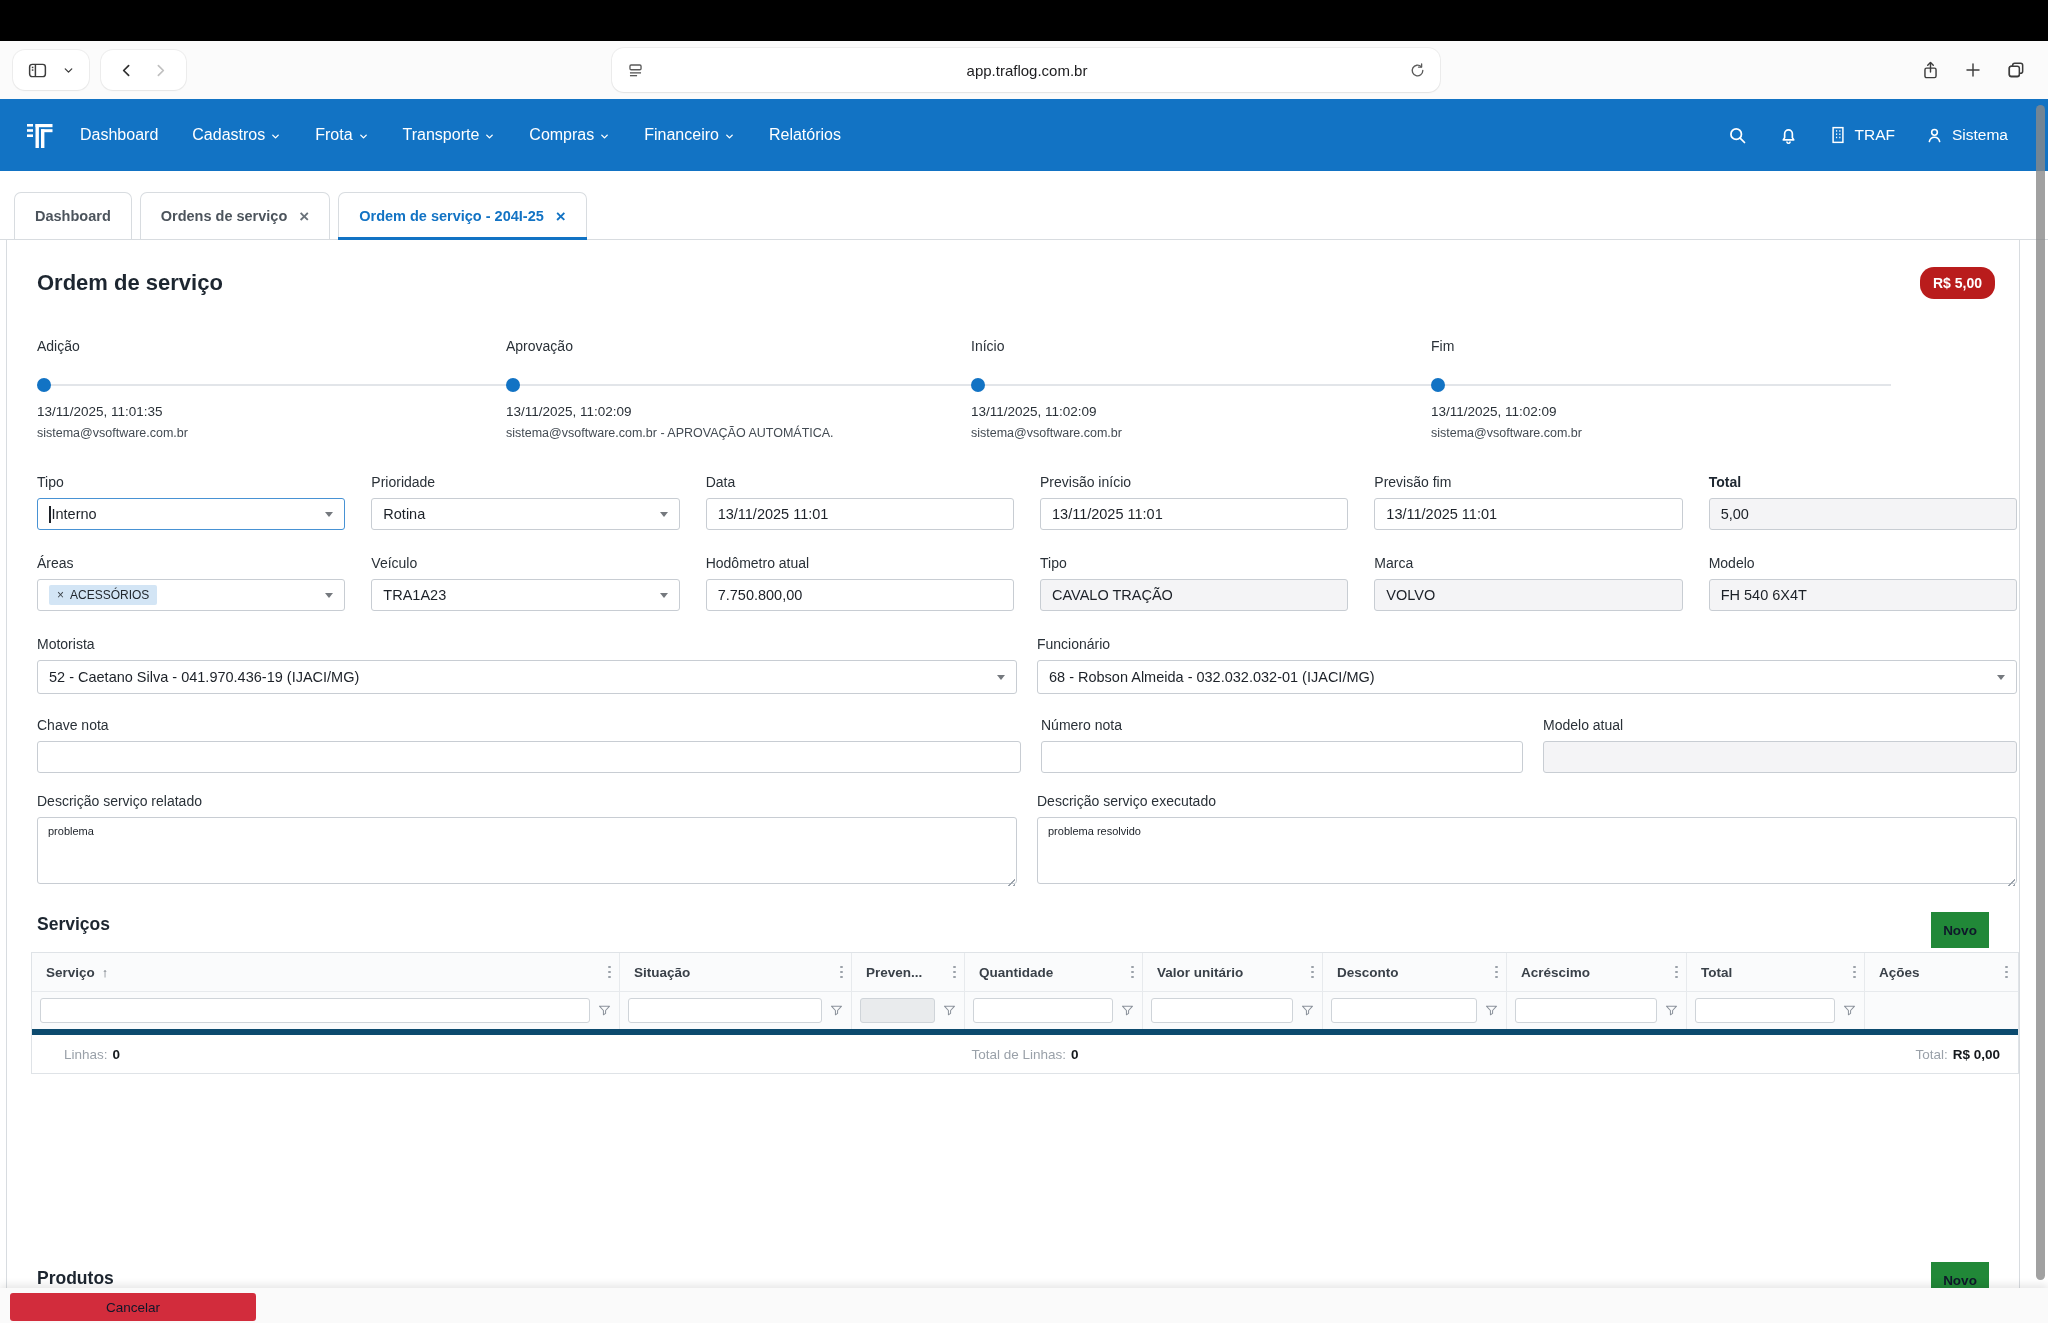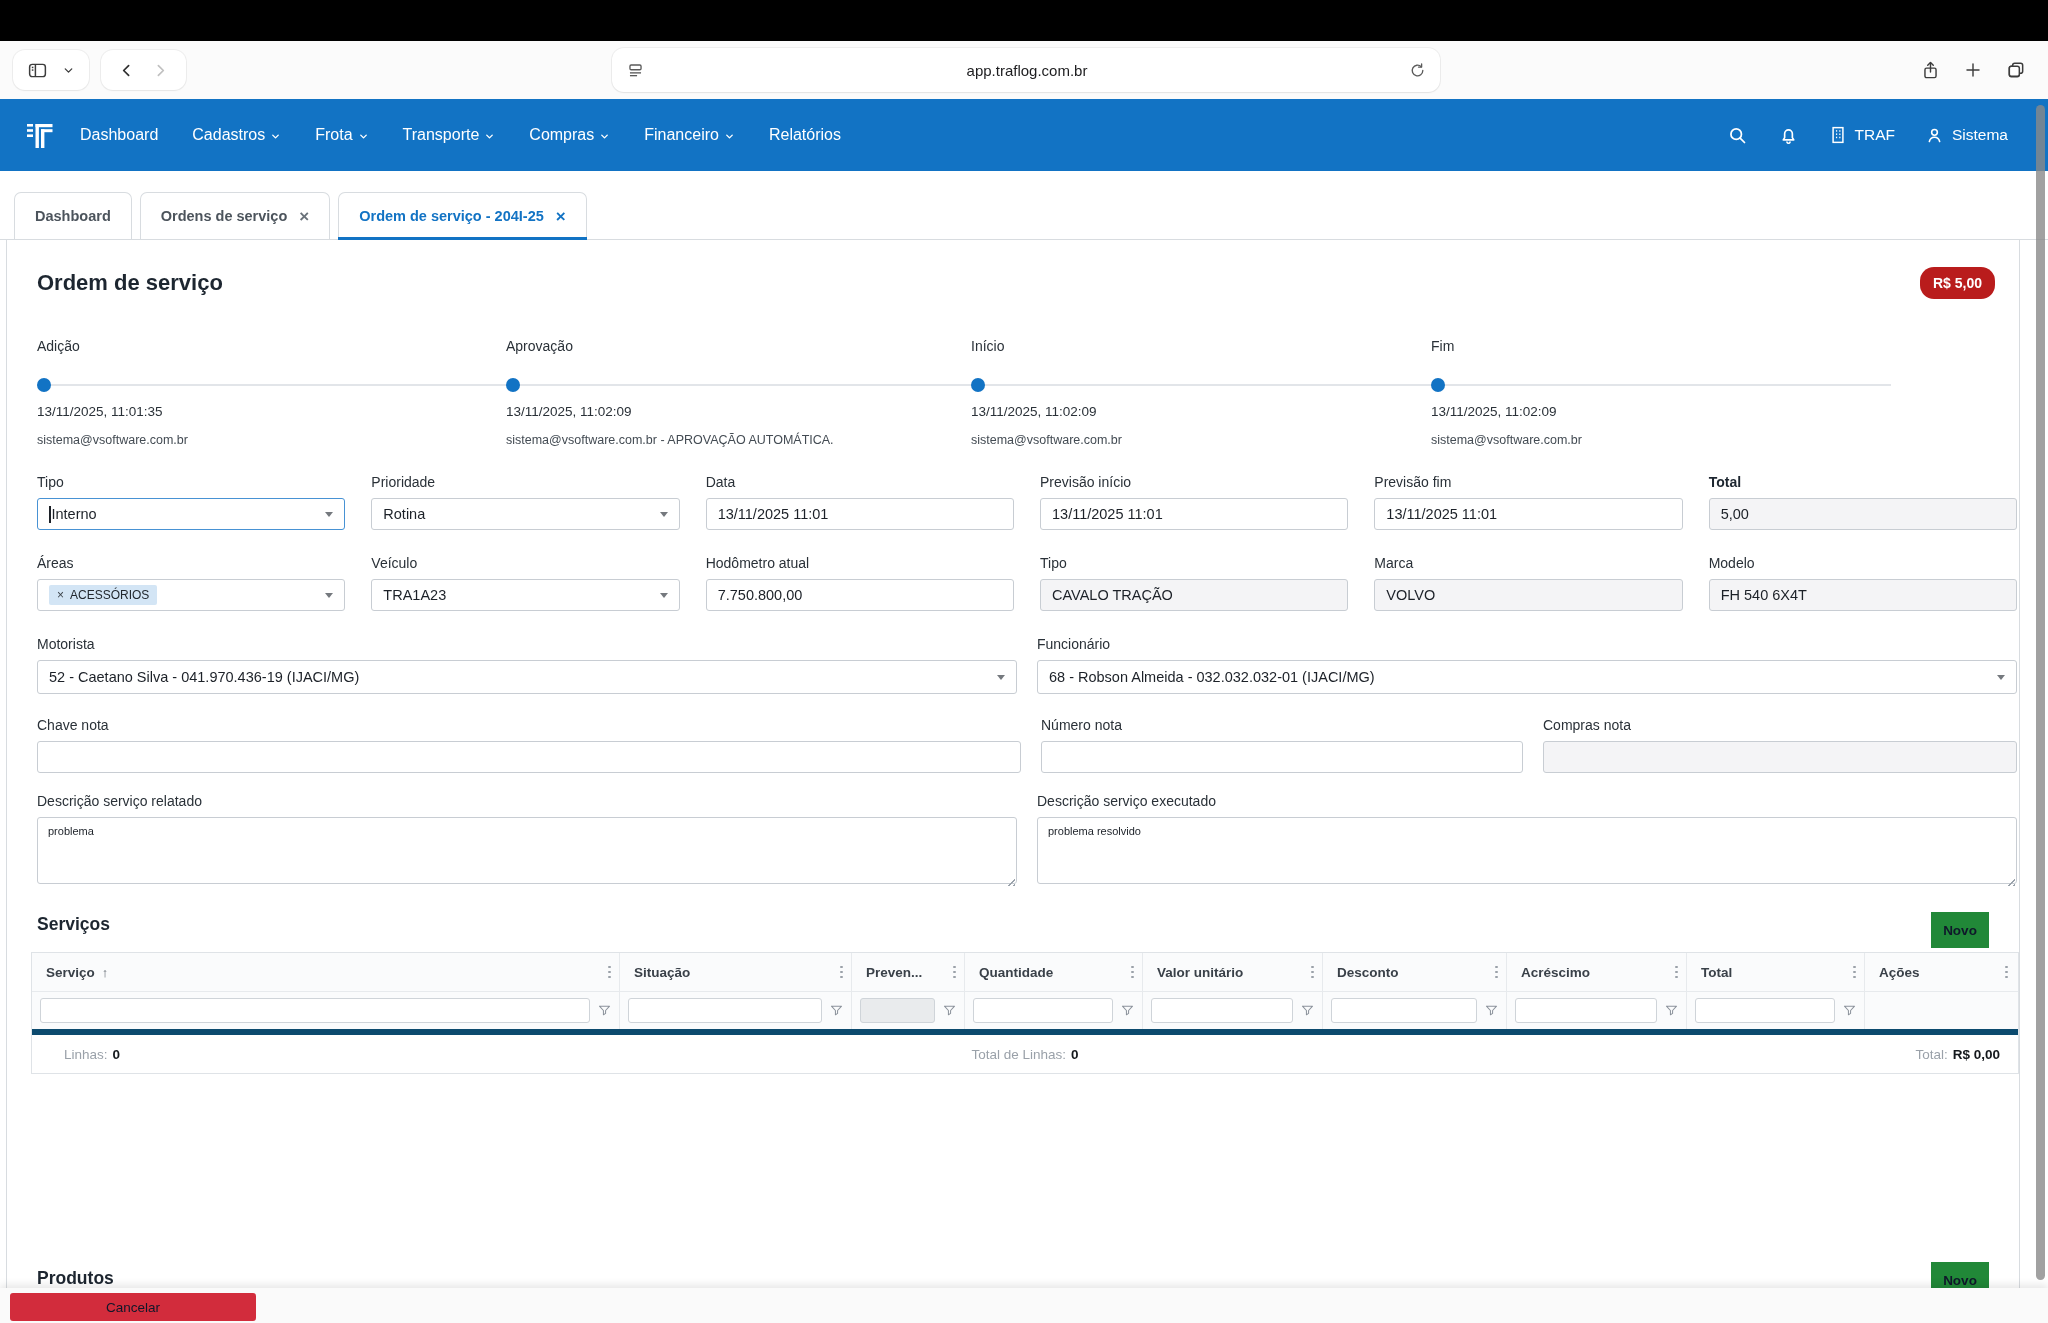--- a/index.html
+++ b/index.html
@@ -54,21 +54,21 @@
   .card-title { position:absolute; left:30px; top:30px; font-size:22px; font-weight:bold; color:#1d2630; }
   .badge { position:absolute; right:24px; top:27px; height:27px; padding:16px 13px; background:#b91c1c;
            border-radius:14px; color:#fff; font-size:14px; font-weight:bold; display:flex; align-items:center; }
 
   
   .tl-line { position:absolute; left:30px; top:144px; width:1854px; height:2px; background:#e2e5e9; }
   .tl-item { position:absolute; top:98px; width:440px; }
   .tl-label { font-size:14px; color:#2a3138; }
   .tl-dot { position:absolute; top:40px; left:0; width:14px; height:14px; border-radius:50%; background:#1273c4; }
   .tl-date { position:absolute; top:66px; left:0; width:600px; font-size:13.5px; color:#2a3138; }
-  .tl-by { position:absolute; top:88px; left:0; width:600px; font-size:12.5px; color:#434b53;margin-top:7px; }
+  .tl-by { position:absolute; top:88px; left:0; width:600px; font-size:12.5px; color:#434b53; }
 
   
   .frow { position:absolute; left:30px; width:1980px; display:grid; column-gap:26px; }
   .frow-1 { top:234px; grid-template-columns:repeat(6,1fr); }
   .frow-2 { top:315px; grid-template-columns:repeat(6,1fr); }
   .frow-3 { top:396px; grid-template-columns:1fr 1fr; column-gap:20px; }
   .frow-4 { top:477px; grid-template-columns:984px 482px 1fr; column-gap:20px; }
   .frow-5 { top:553px; grid-template-columns:1fr 1fr; column-gap:20px; }
   .fgroup { position:relative; }
   .flabel { font-size:14px; color:#2a3138; margin-bottom:8px; white-space:nowrap; }
@@ -467,21 +467,21 @@
             <span></span>
           </div>
       </div>
       <div class="fgroup">
         <div class="flabel">Número nota</div>
         <div class="fld">
             <span></span>
           </div>
       </div>
       <div class="fgroup">
-        <div class="flabel">Compras nota</div>
+        <div class="flabel">Modelo atual</div>
         <div class="fld ro">
             <span></span>
           </div>
       </div>
     </div>
 
     <div class="frow frow-5">
       <div class="fgroup">
         <div class="flabel">Descrição serviço relatado</div>
         <textarea class="tarea" style="">problema</textarea>

